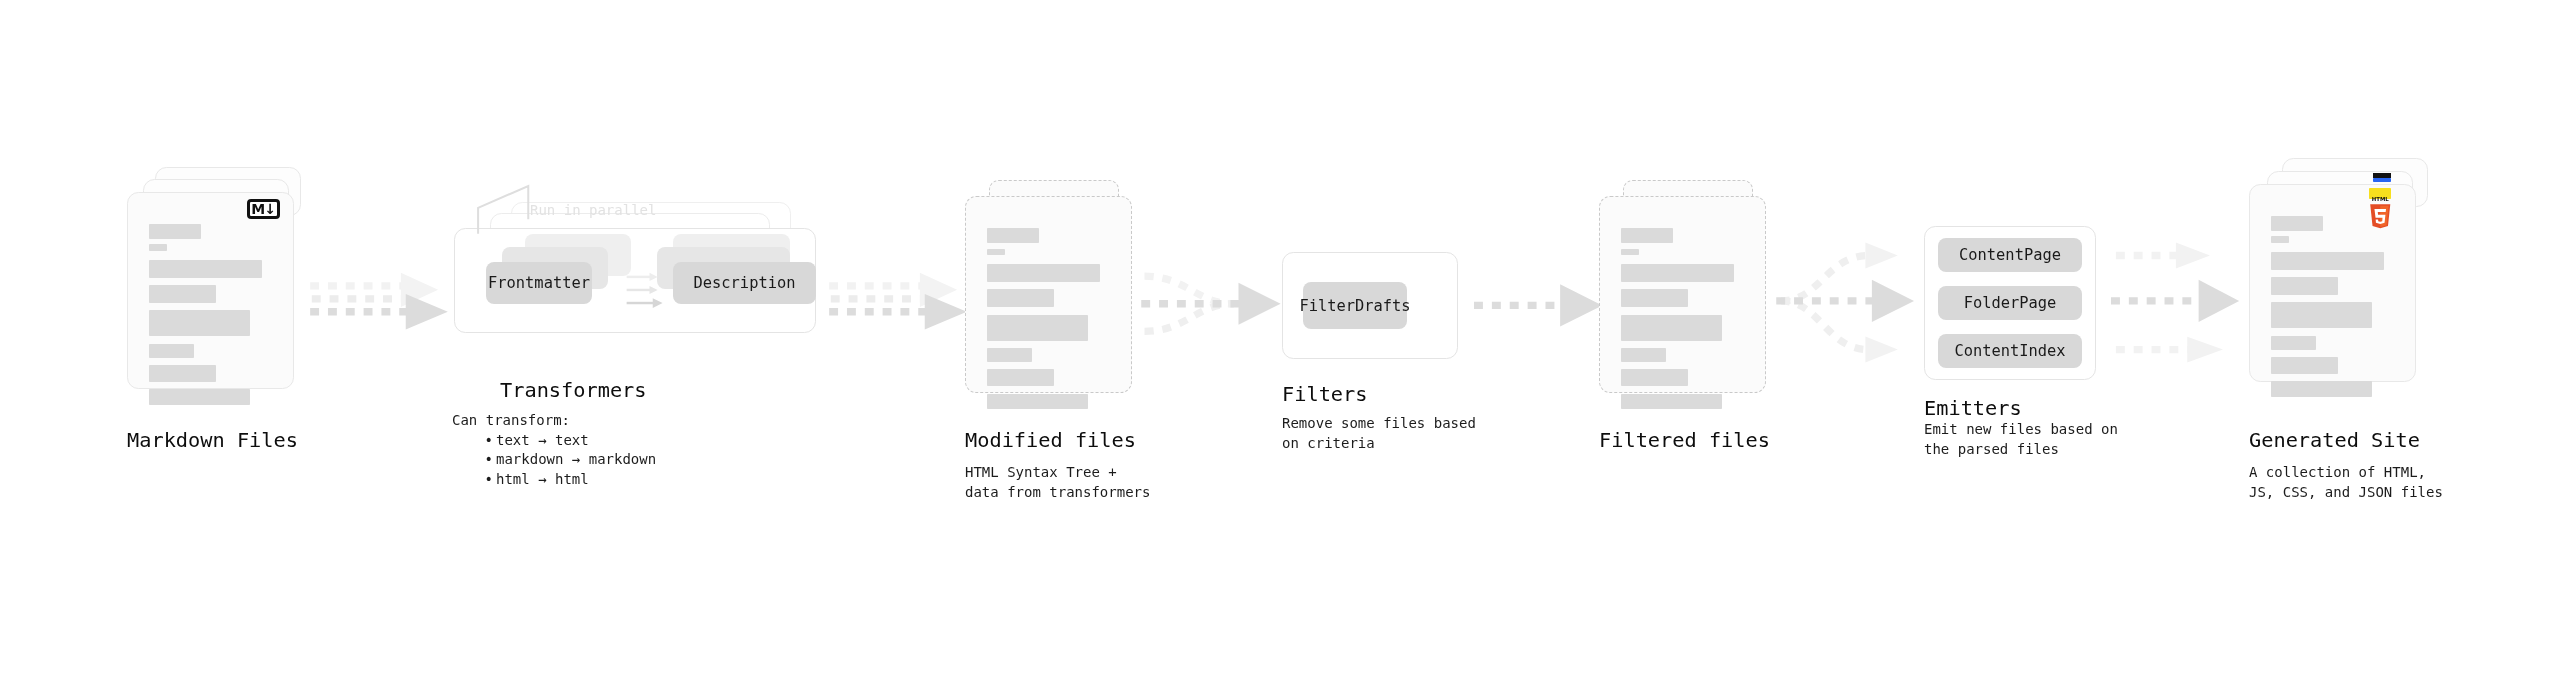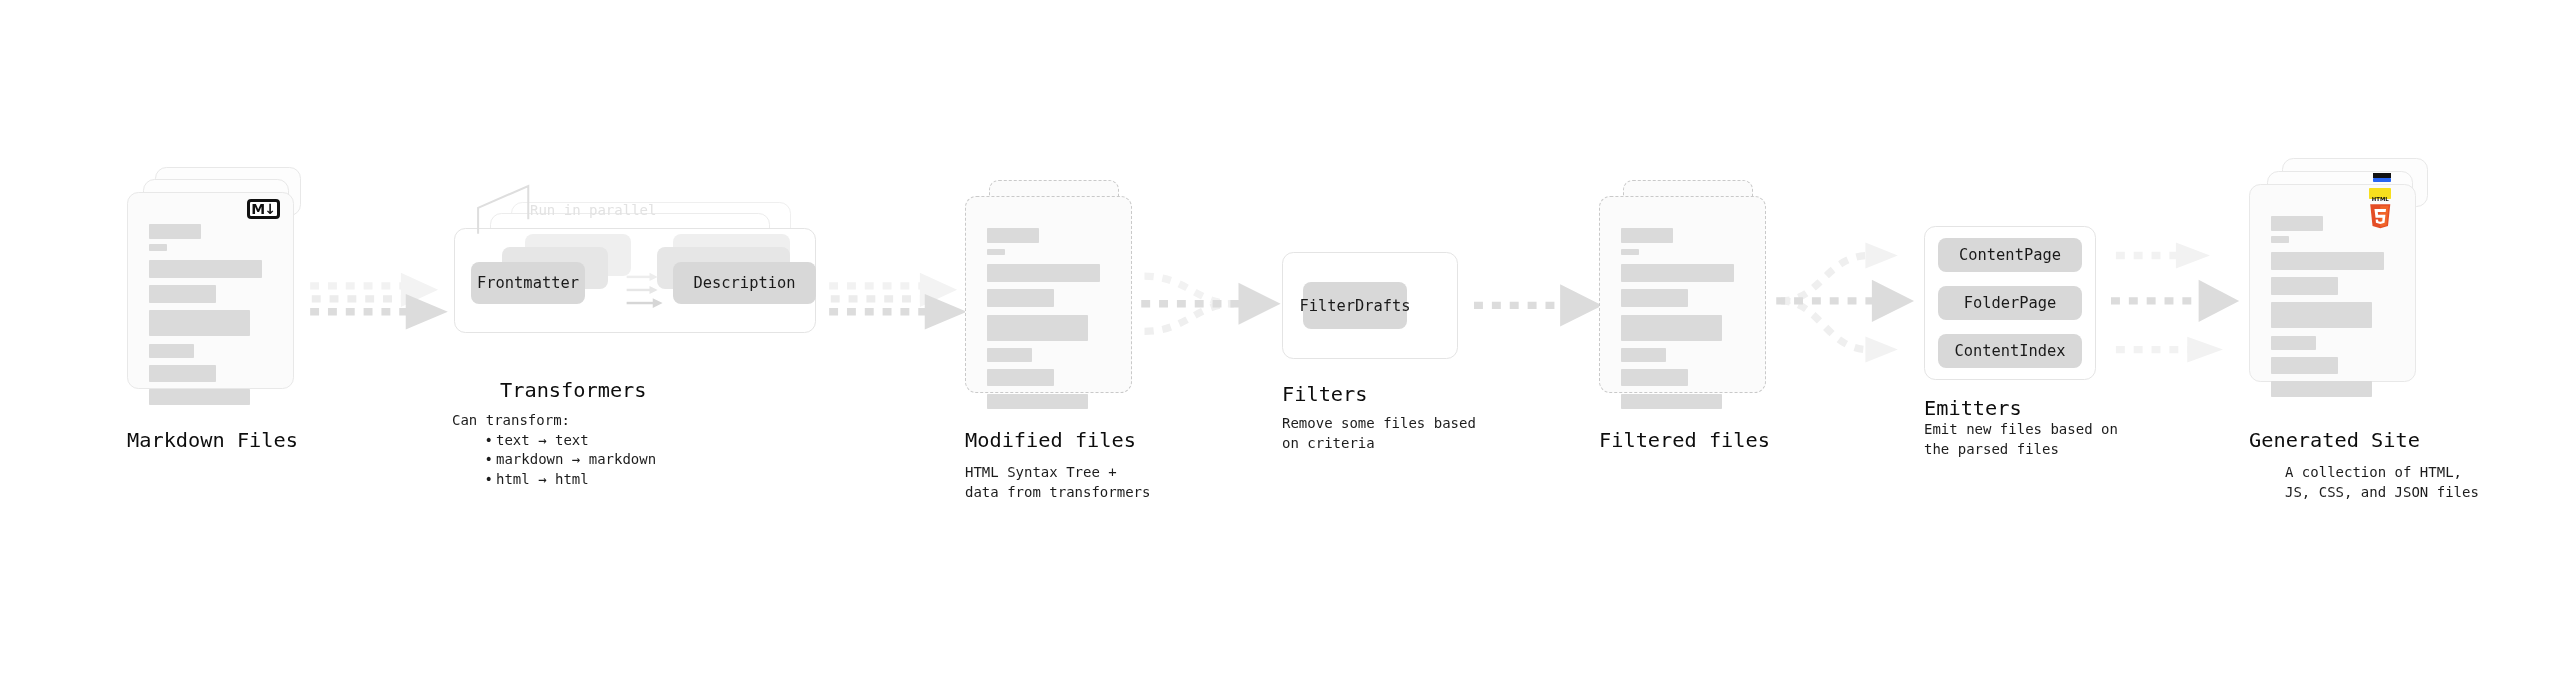--- a/index.html
+++ b/index.html
@@ -187,21 +187,21 @@
 
     <svg style="left:173px; top:77px; width:49px; height:49px;" viewBox="0 0 60 60" width="49" height="49">
       <line x1="2" y1="6" x2="32" y2="6" stroke="#ededed" stroke-width="3"></line>
       <polygon points="30,1 40,6 30,11" fill="#ededed"></polygon>
       <line x1="2" y1="22" x2="32" y2="22" stroke="#e6e6e6" stroke-width="3"></line>
       <polygon points="30,17 40,22 30,27" fill="#e6e6e6"></polygon>
       <line x1="2" y1="38" x2="36" y2="38" stroke="#d6d6d6" stroke-width="3"></line>
       <polygon points="34,32 46,38 34,44" fill="#d6d6d6"></polygon>
     </svg>
 
-    <div class="pill" style="left:19px; top:67px; width:114px; height:42px;">Frontmatter</div>
+    <div class="pill" style="left:34px; top:67px; width:106px; height:42px;">Frontmatter</div>
     <div class="pill" style="left:221px; top:67px; width:143px; height:42px;">Description</div>
 
     <svg style="left:18px; top:-9.8px; width:89px; height:57px;" viewBox="0 0 110 70" width="89" height="57">
       <path d="M 10 60 L 10 28 L 72 1 L 72 42" fill="none" stroke="#dedede" stroke-width="2.5"></path>
     </svg>
   </div>
 
   <div class="runlabel" style="left:530px; top:202px;">Run in parallel</div>
   <div class="title" style="left:452px; top:378px;margin-left:48px;">Transformers</div>
 
@@ -334,17 +334,17 @@
 
     <svg class="html5-badge" style="left:115px; top:37px; width:32.5px; height:34px;" viewBox="0 0 40 44">
       <text x="20" y="8" font-size="7" font-weight="bold" text-anchor="middle" fill="#111111" font-family="'DejaVu Sans','Liberation Sans',sans-serif">HTML</text>
       <path d="M7 12 L10 40 L20 43 L30 40 L33 12 Z" fill="#e44d26"></path>
       <path d="M20 14 L20 41.5 L28.3 39 L30.8 14 Z" fill="#f16529"></path>
       <path d="M12.5 18 L27.5 18 L27 22 L16.8 22 L17.1 25.6 L26.7 25.6 L25.6 36 L20 37.6 L14.4 36 L14.1 31.6 L17.2 31.6 L17.4 34 L20 34.7 L22.6 34 L22.9 29.6 L13.9 29.6 Z" fill="#ffffff"></path>
     </svg>
   </div>
 
   <div class="title" style="left:2249px; top:428px;">Generated Site</div>
-  <div class="subtitle" style="left:2249px; top:463px;margin-left:36px;">A collection of HTML,
+  <div class="subtitle" style="left:2249px; top:463px;">A collection of HTML,
 JS, CSS, and JSON files</div>
 
 </div>
 
 
 </body></html>

